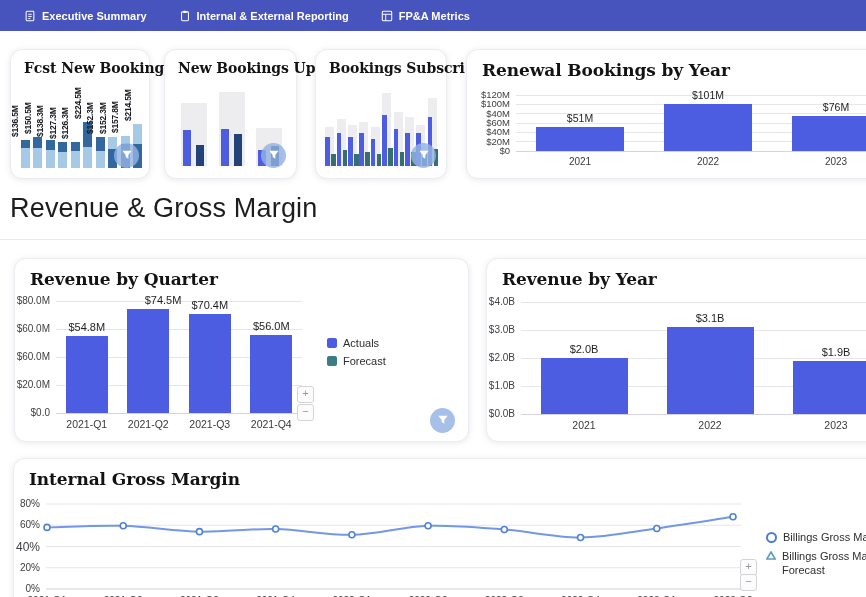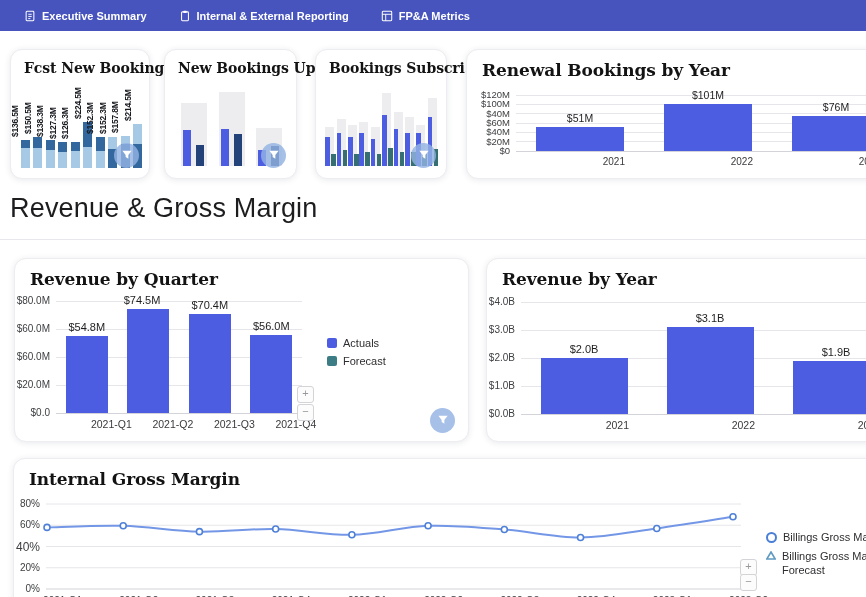--- a/index.html
+++ b/index.html
@@ -17,21 +17,21 @@
   
   .card{position:absolute;background:#fff;border:1px solid #ececf1;border-radius:12px;
         box-shadow:0 1px 6px rgba(30,35,70,.10)}
   .ctitle{font-family:"DejaVu Serif",serif;font-weight:700;color:#131313;position:absolute;
           top:10px;left:13px;font-size:14px;white-space:nowrap;letter-spacing:-0.1px}
   .big .ctitle{font-size:17px;left:15px}
   .plot{position:absolute}
   .grid{position:absolute;left:0;right:0;height:1px;background:#e6e6ea}
   .grid.base{background:#d3d3d9}
   .ytick{position:absolute;text-align:right;font-size:10px;color:#3f4043;line-height:12px}
-  .xtick{position:absolute;text-align:right;font-size:10.5px;color:#3a3a3e;line-height:12px}
+  .xtick{position:absolute;text-align:center;font-size:10.5px;color:#3a3a3e;line-height:12px}
   .vlabel{position:absolute;text-align:center;font-size:11px;color:#1e1e20;line-height:12px}
   .small .ytick{font-size:9.5px}
   .small .vlabel{font-size:10.5px}
   .small .xtick{font-size:10px}
   .bar{position:absolute;bottom:0}
   .rlabel{position:absolute;font-size:8.5px;font-weight:700;color:#181a1f;line-height:10px;
           transform-origin:0 100%;transform:rotate(-90deg);white-space:nowrap;letter-spacing:-0.2px}
   .pm{position:absolute;width:15px;height:15px;border:1px solid #d3d3d8;border-radius:3px;
       background:#fcfcfd;color:#97979c;font-size:11px;line-height:13px;text-align:center;cursor:pointer}
   .badge{position:absolute;width:25px;height:25px;border-radius:50%;background:rgba(146,178,227,.82);
@@ -246,21 +246,21 @@
       <div class="grid" style="top: 55.5px;"></div>
       <div class="ytick" style="top: 50px; left: -54px; width: 48px;">$60.0M</div>
       <div class="grid" style="top: 27.5px;"></div>
       <div class="ytick" style="top: 22px; left: -54px; width: 48px;">$60.0M</div>
       <div class="grid" style="top: -0.5px;"></div>
       <div class="ytick" style="top: -6px; left: -54px; width: 48px;">$80.0M</div>
       <div class="bar" style="left: 9.75px; width: 42px; height: 76.72px; background: rgb(77, 93, 226);"></div>
       <div class="vlabel" style="bottom: 79.72px; left: -14.25px; width: 90px;">$54.8M</div>
       <div class="xtick" style="top: 117px; left: -14.25px; width: 90px;">2021-Q1</div>
       <div class="bar" style="left: 71.25px; width: 42px; height: 104.3px; background: rgb(77, 93, 226);"></div>
-      <div class="vlabel" style="bottom: 107.3px; left: 41px; width: 90px;">$74.5M</div>
+      <div class="vlabel" style="bottom: 107.3px; left: 62px; width: 90px;">$74.5M</div>
       <div class="xtick" style="top: 117px; left: 47.25px; width: 90px;">2021-Q2</div>
       <div class="bar" style="left: 132.75px; width: 42px; height: 98.56px; background: rgb(77, 93, 226);"></div>
       <div class="vlabel" style="bottom: 101.56px; left: 108.75px; width: 90px;">$70.4M</div>
       <div class="xtick" style="top: 117px; left: 108.75px; width: 90px;">2021-Q3</div>
       <div class="bar" style="left: 194.25px; width: 42px; height: 78.4px; background: rgb(77, 93, 226);"></div>
       <div class="vlabel" style="bottom: 81.4px; left: 170.25px; width: 90px;">$56.0M</div>
       <div class="xtick" style="top: 117px; left: 170.25px; width: 90px;">2021-Q4</div>
     </div>
   <div class="legend" id="legend-revq" style="left:312px;top:72px">
   <div class="li">

